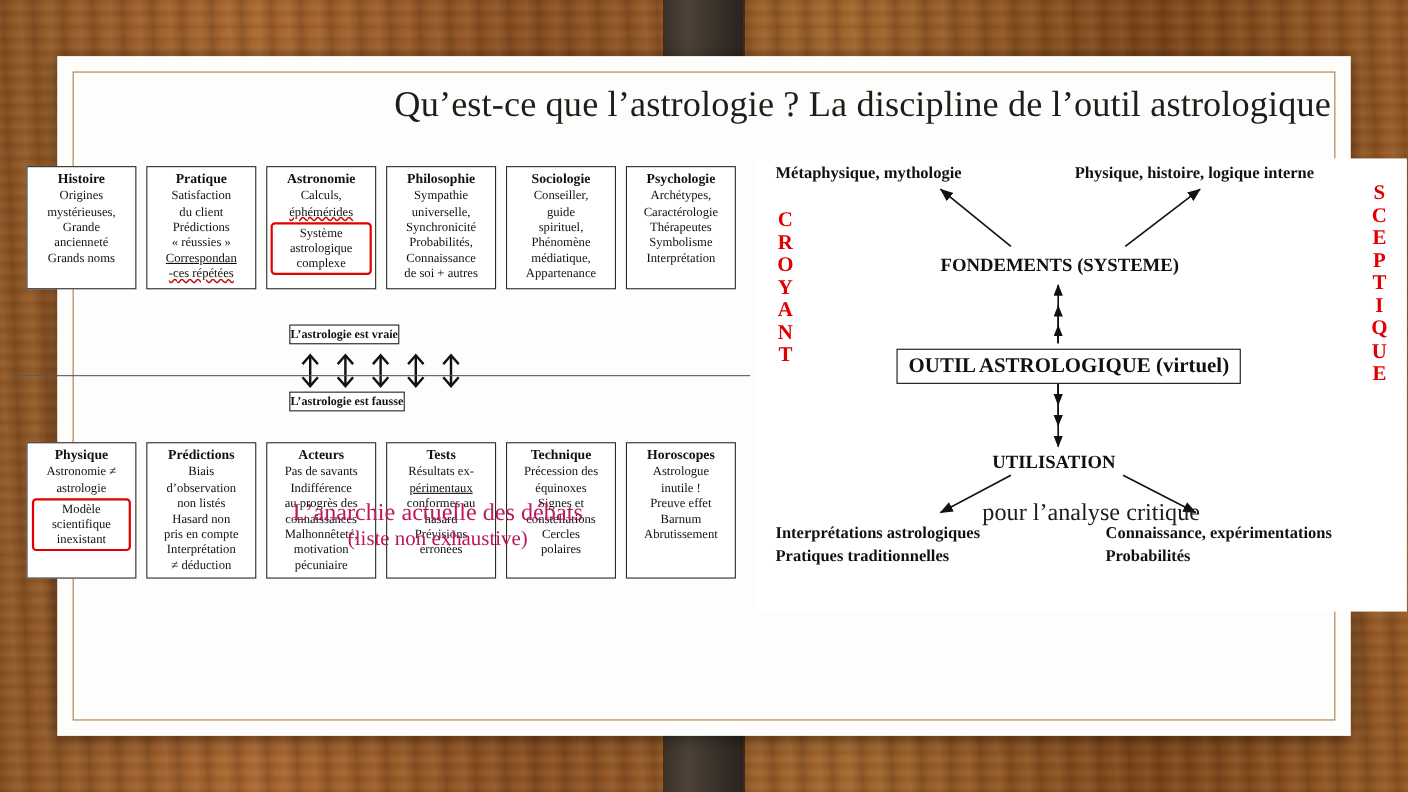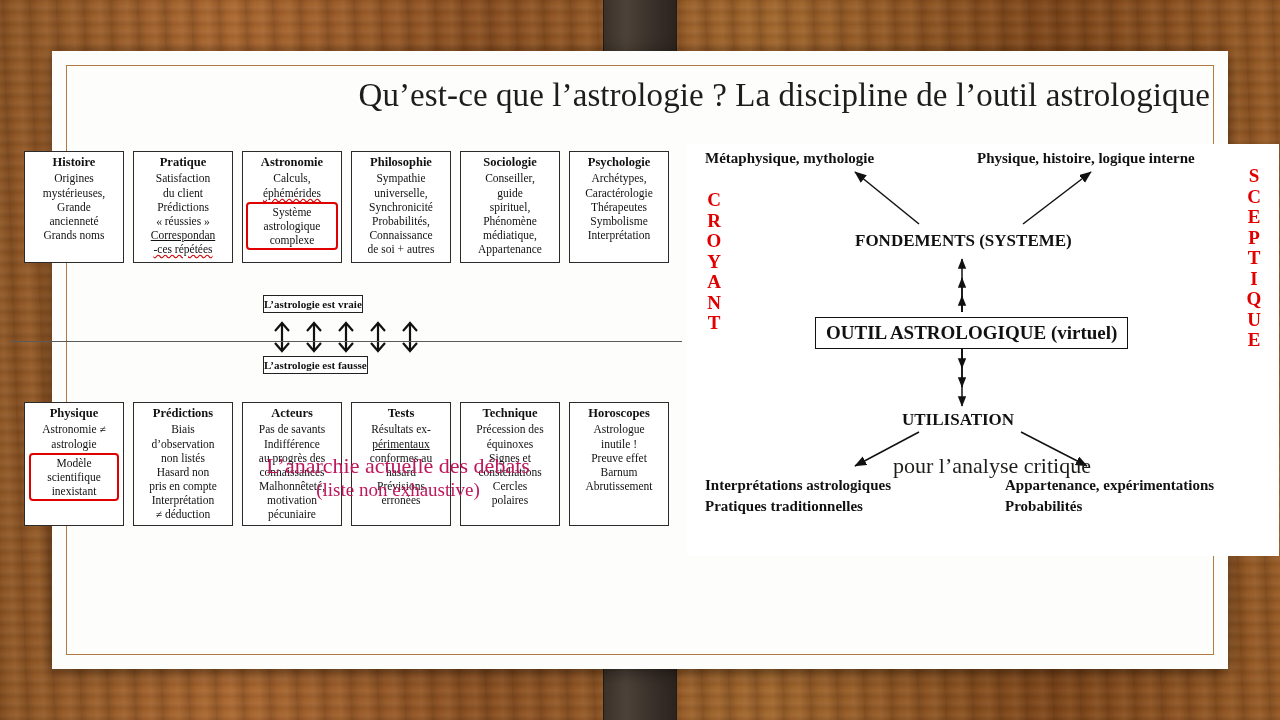--- a/index.html
+++ b/index.html
@@ -406,21 +406,21 @@
       <div class="rp-label" style="left:168px; top:87px; font-size:17px;">FONDEMENTS (SYSTEME)</div>
 
       <div class="outil-box" style="left:128px; top:173px;">
         <span>OUTIL ASTROLOGIQUE (virtuel)</span>
       </div>
 
       <div class="rp-label" style="left:215px; top:266px; font-size:17px;">UTILISATION</div>
 
       <div class="rp-label" style="left:18px; top:333px;">Interprétations astrologiques</div>
       <div class="rp-label" style="left:18px; top:354px;">Pratiques traditionnelles</div>
-      <div class="rp-label" style="left:318px; top:333px;">Appartenance, expérimentations</div>
+      <div class="rp-label" style="left:318px; top:333px;">Connaissance, expérimentations</div>
       <div class="rp-label" style="left:318px; top:354px;">Probabilités</div>
 
       <svg style="position:absolute; left:0; top:0;" width="592" height="412" viewBox="0 0 592 412">
         <defs>
           <marker id="ah" markerWidth="9" markerHeight="9" refX="7.5" refY="3.2" orient="auto">
             <path d="M0,0 L8,3.2 L0,6.4 z" fill="#111"></path>
           </marker>
           <marker id="ahs" markerWidth="8" markerHeight="8" refX="6.5" refY="2.8" orient="auto">
             <path d="M0,0 L7,2.8 L0,5.6 z" fill="#111"></path>
           </marker>

